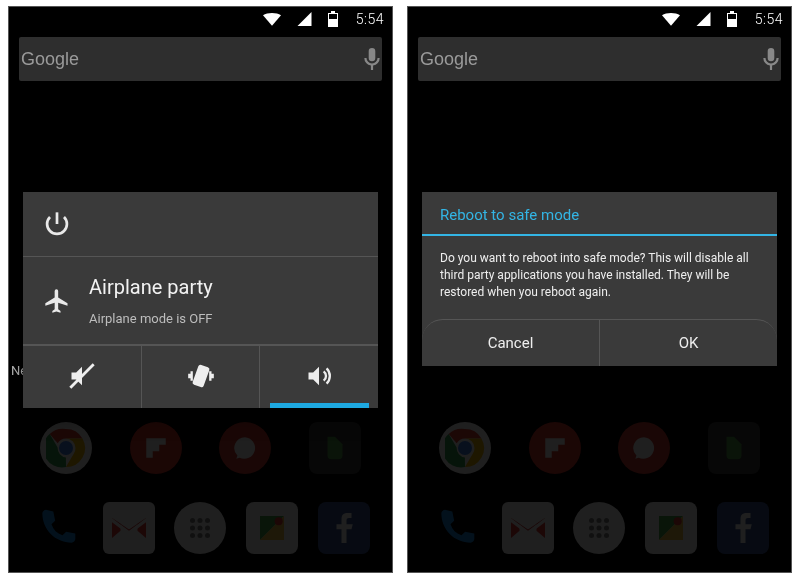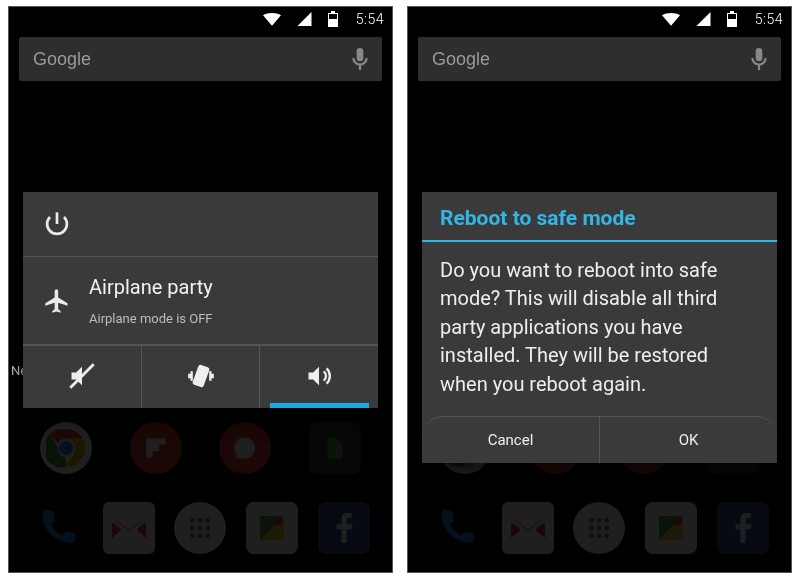--- a/index.html
+++ b/index.html
@@ -33,21 +33,21 @@
   .statusbar svg { fill: #fff; }
   .clock { font-weight: 300; letter-spacing: .5px; margin-left: 2px; }
   
   .searchbar {
     margin: 6px 10px 0;
     height: 44px;
     background: #2e2e2e;
     border-radius: 2px;
     display: flex;
     align-items: center;
-    padding: 0 14px;
+    padding: 0 2px;
     color: #9a9a9a;
     font-size: 18px;
   }
   .searchbar .label { flex: 1; font-family: Arial, sans-serif; }
   
   .apps {
     position: absolute;
     left: 0; right: 0; bottom: 0;
     display: flex;
     flex-direction: column;
@@ -125,28 +125,28 @@
   .dialog {
     position: absolute;
     left: 14px; right: 14px;
     top: 185px;
     background: #3a3a3a;
     color: #eee;
     box-shadow: 0 6px 18px rgba(0,0,0,.5);
   }
   .dialog-title {
     color: #33B5E5;
-    font-size: 21px;
-    font-weight: 700;
+    font-size: 15px;
+    font-weight: 400;
     padding: 14px 18px 10px;
   }
   .dialog-divider { height: 2px; background: #33B5E5; margin: 0 0 0 0; }
   .dialog-body {
     padding: 14px 18px 18px;
-    font-size: 20px;
+    font-size: 12px;
     line-height: 1.42;
   }
   .dialog-buttons {
     display: flex;
     border-top: 1px solid #555;
     border-radius: 21px;
   }
   .dialog-buttons .btn {
     flex: 1;
     text-align: center;

